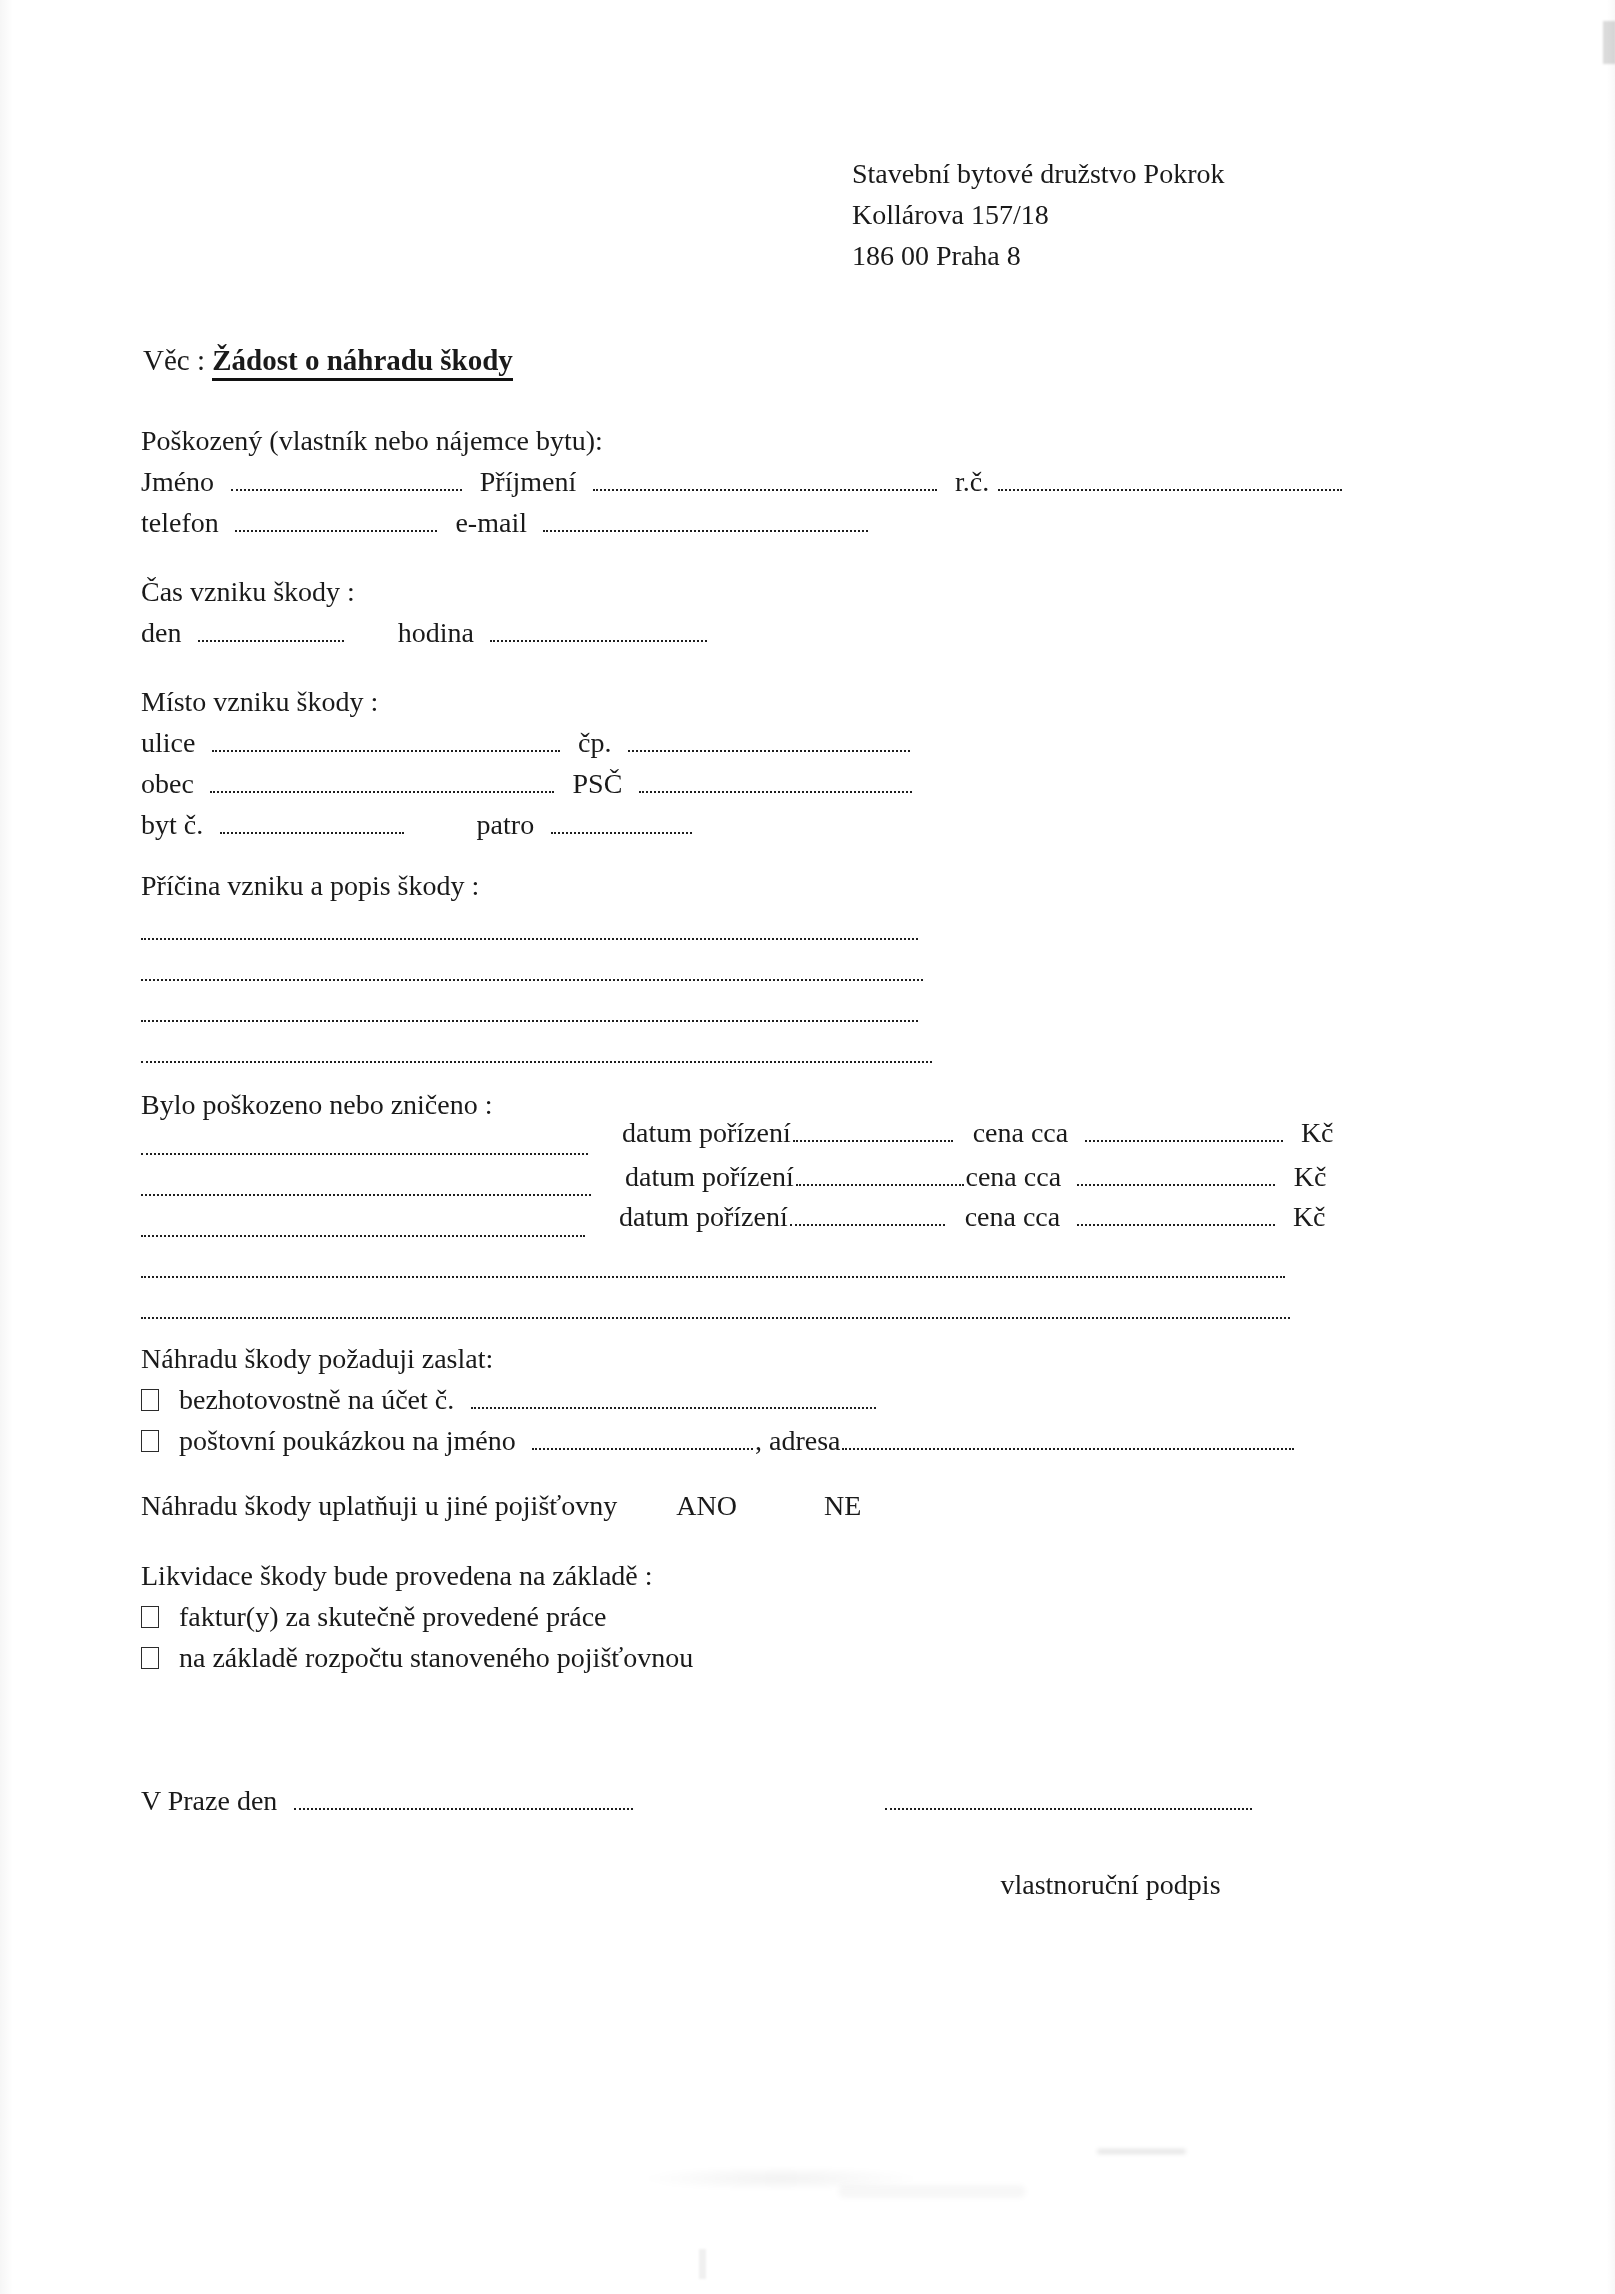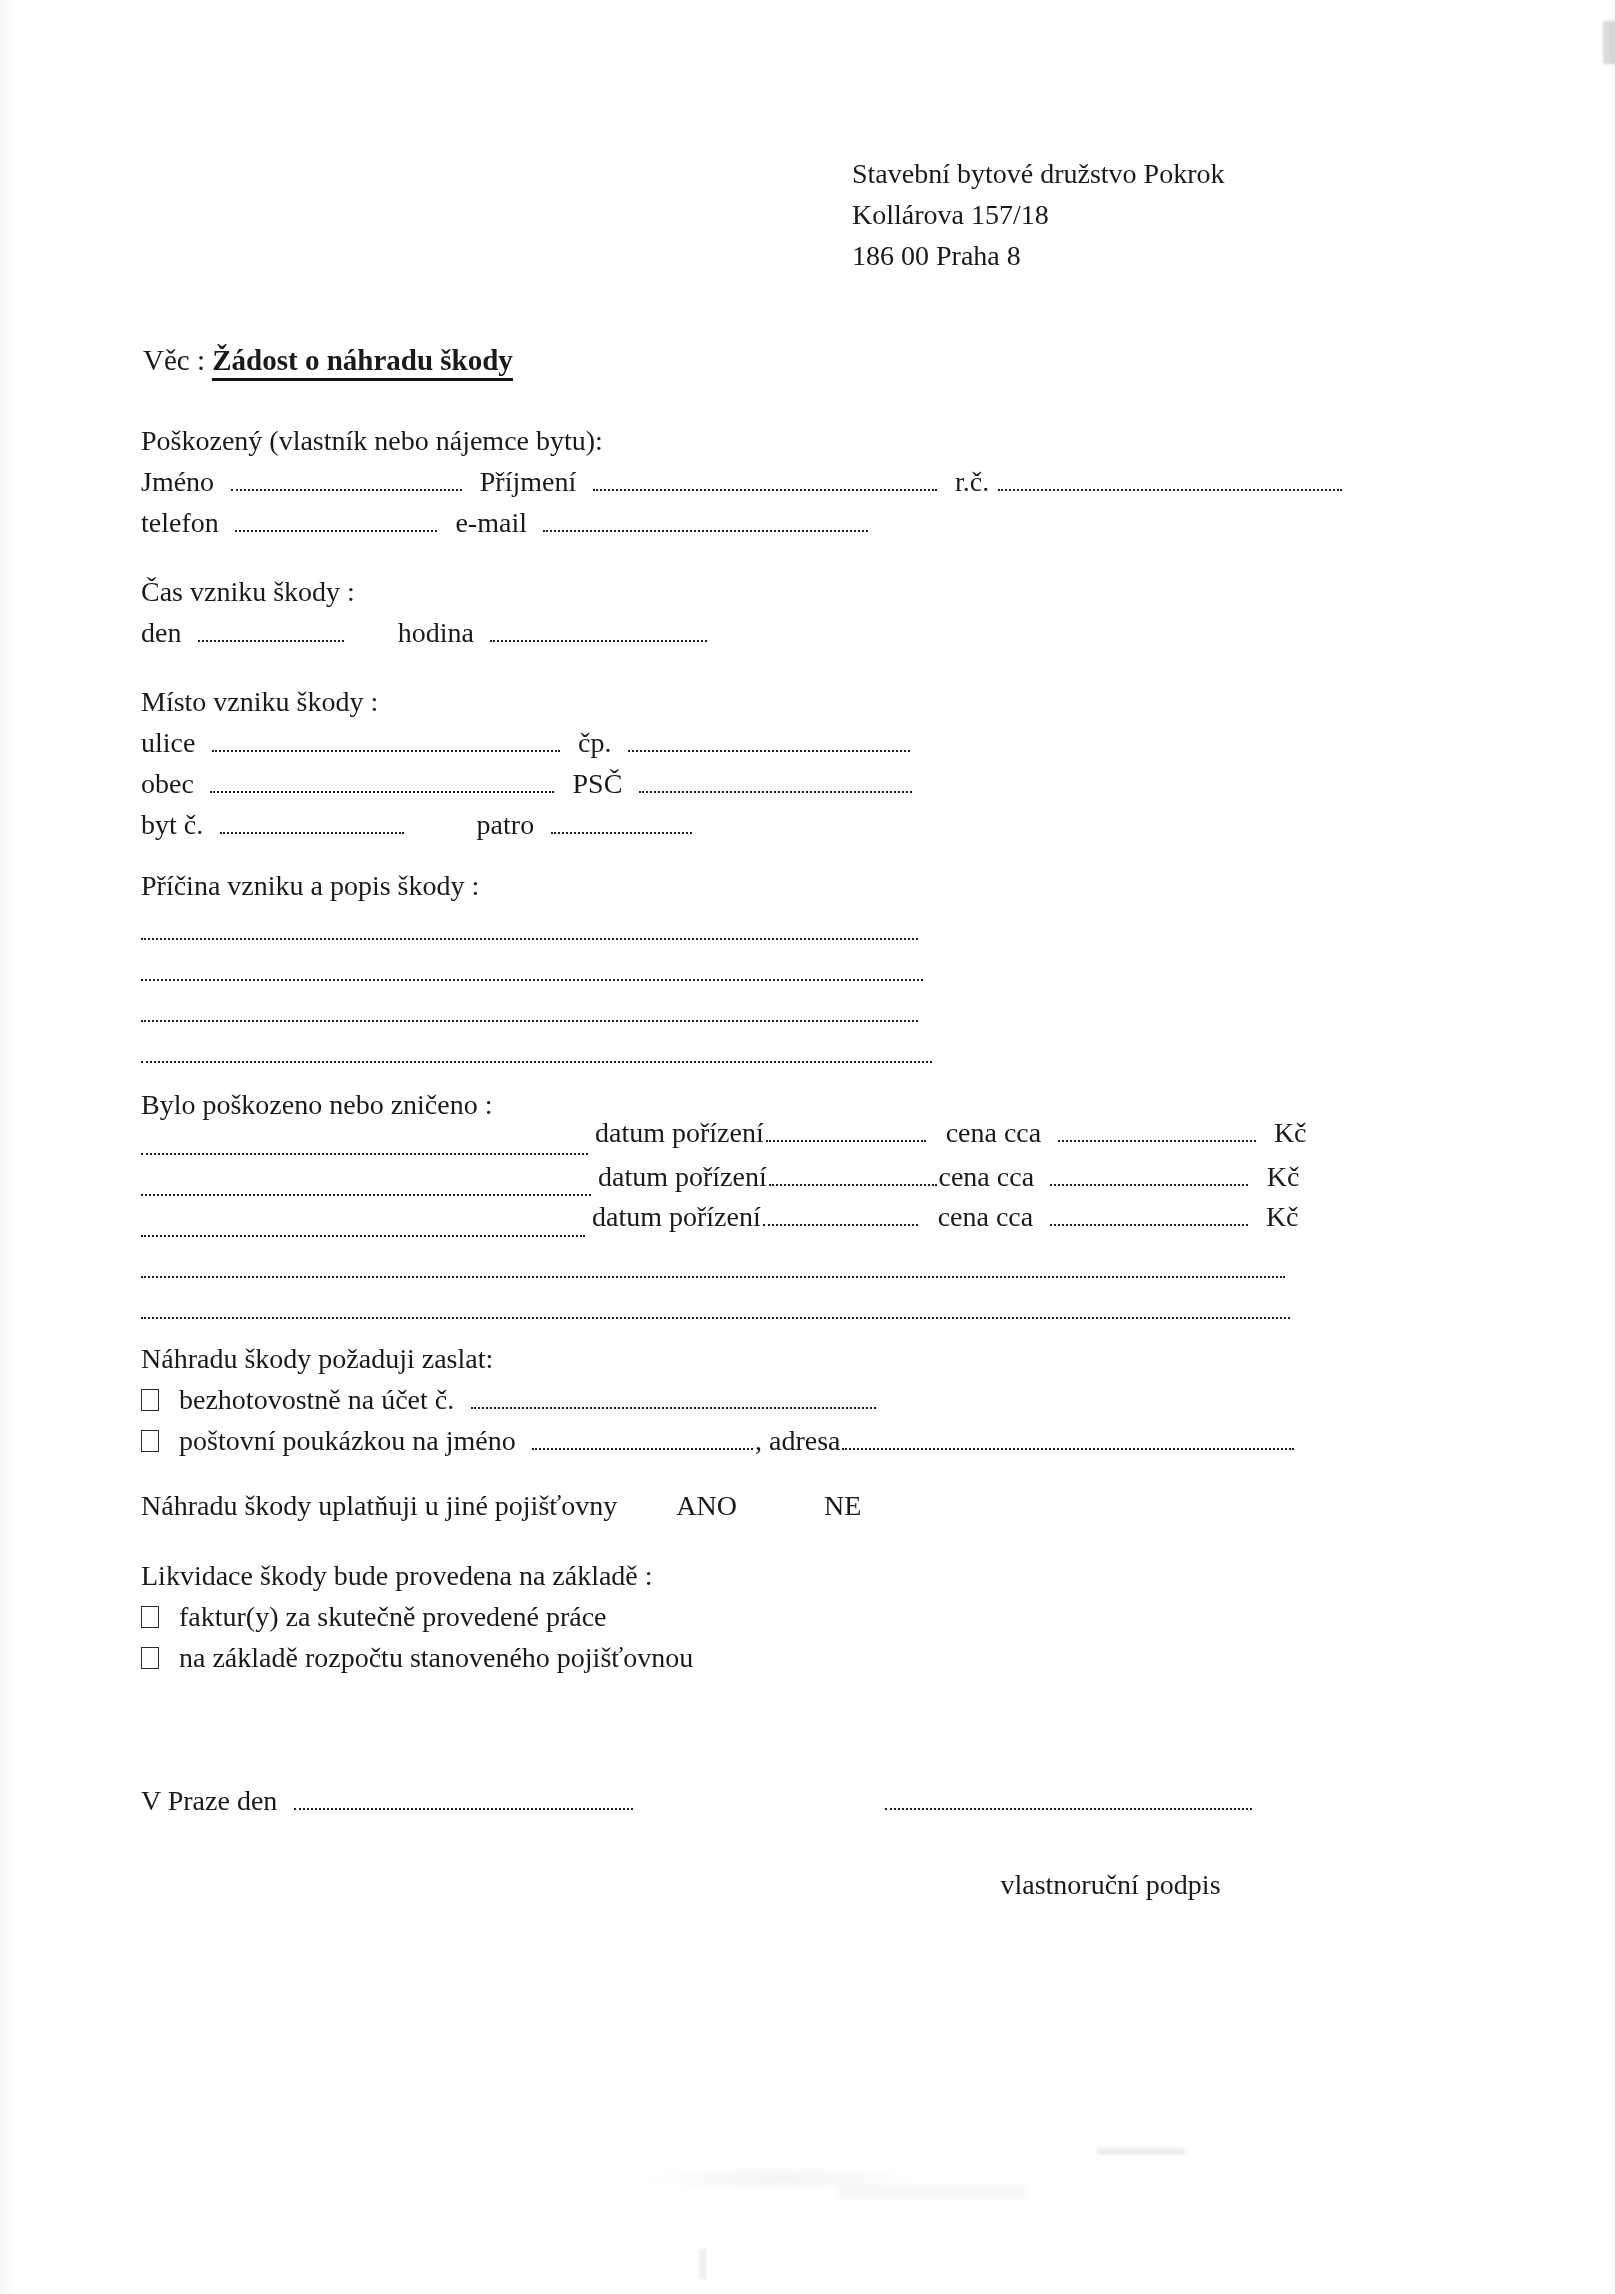--- a/index.html
+++ b/index.html
@@ -27,21 +27,21 @@
     display:inline-block;vertical-align:baseline;
     height:5.6px;border-bottom:2.8px dotted #1e1e1e;
     margin-left:9.4px;
   }
   .tight{margin-left:1.9px;}
   .nogap{margin-left:0;}
   .ml12{margin-left:11.3px;}
   .ml14{margin-left:13px;}
   .ml50{margin-left:47px;}
   .ml70{margin-left:66px;}
-  .raised{position:relative;display:inline;}
+  .raised{position:relative;display:inline;margin-left:27px;}
   .checkbox{
     display:inline-block;width:16px;height:20px;
     border:1.9px solid #2b2b2b;vertical-align:-1.9px;margin-right:20px;
   }
   .ano{margin-left:52px;}
   .ne{margin-left:80px;}
   .sig-label{margin-top:43px;margin-left:786px;width:367px;text-align:center;line-height:41px;}
   
   .artifact{position:absolute;pointer-events:none;}
   .a1{left:640px;top:2166px;width:282px;height:24.5px;border-radius:50%;

